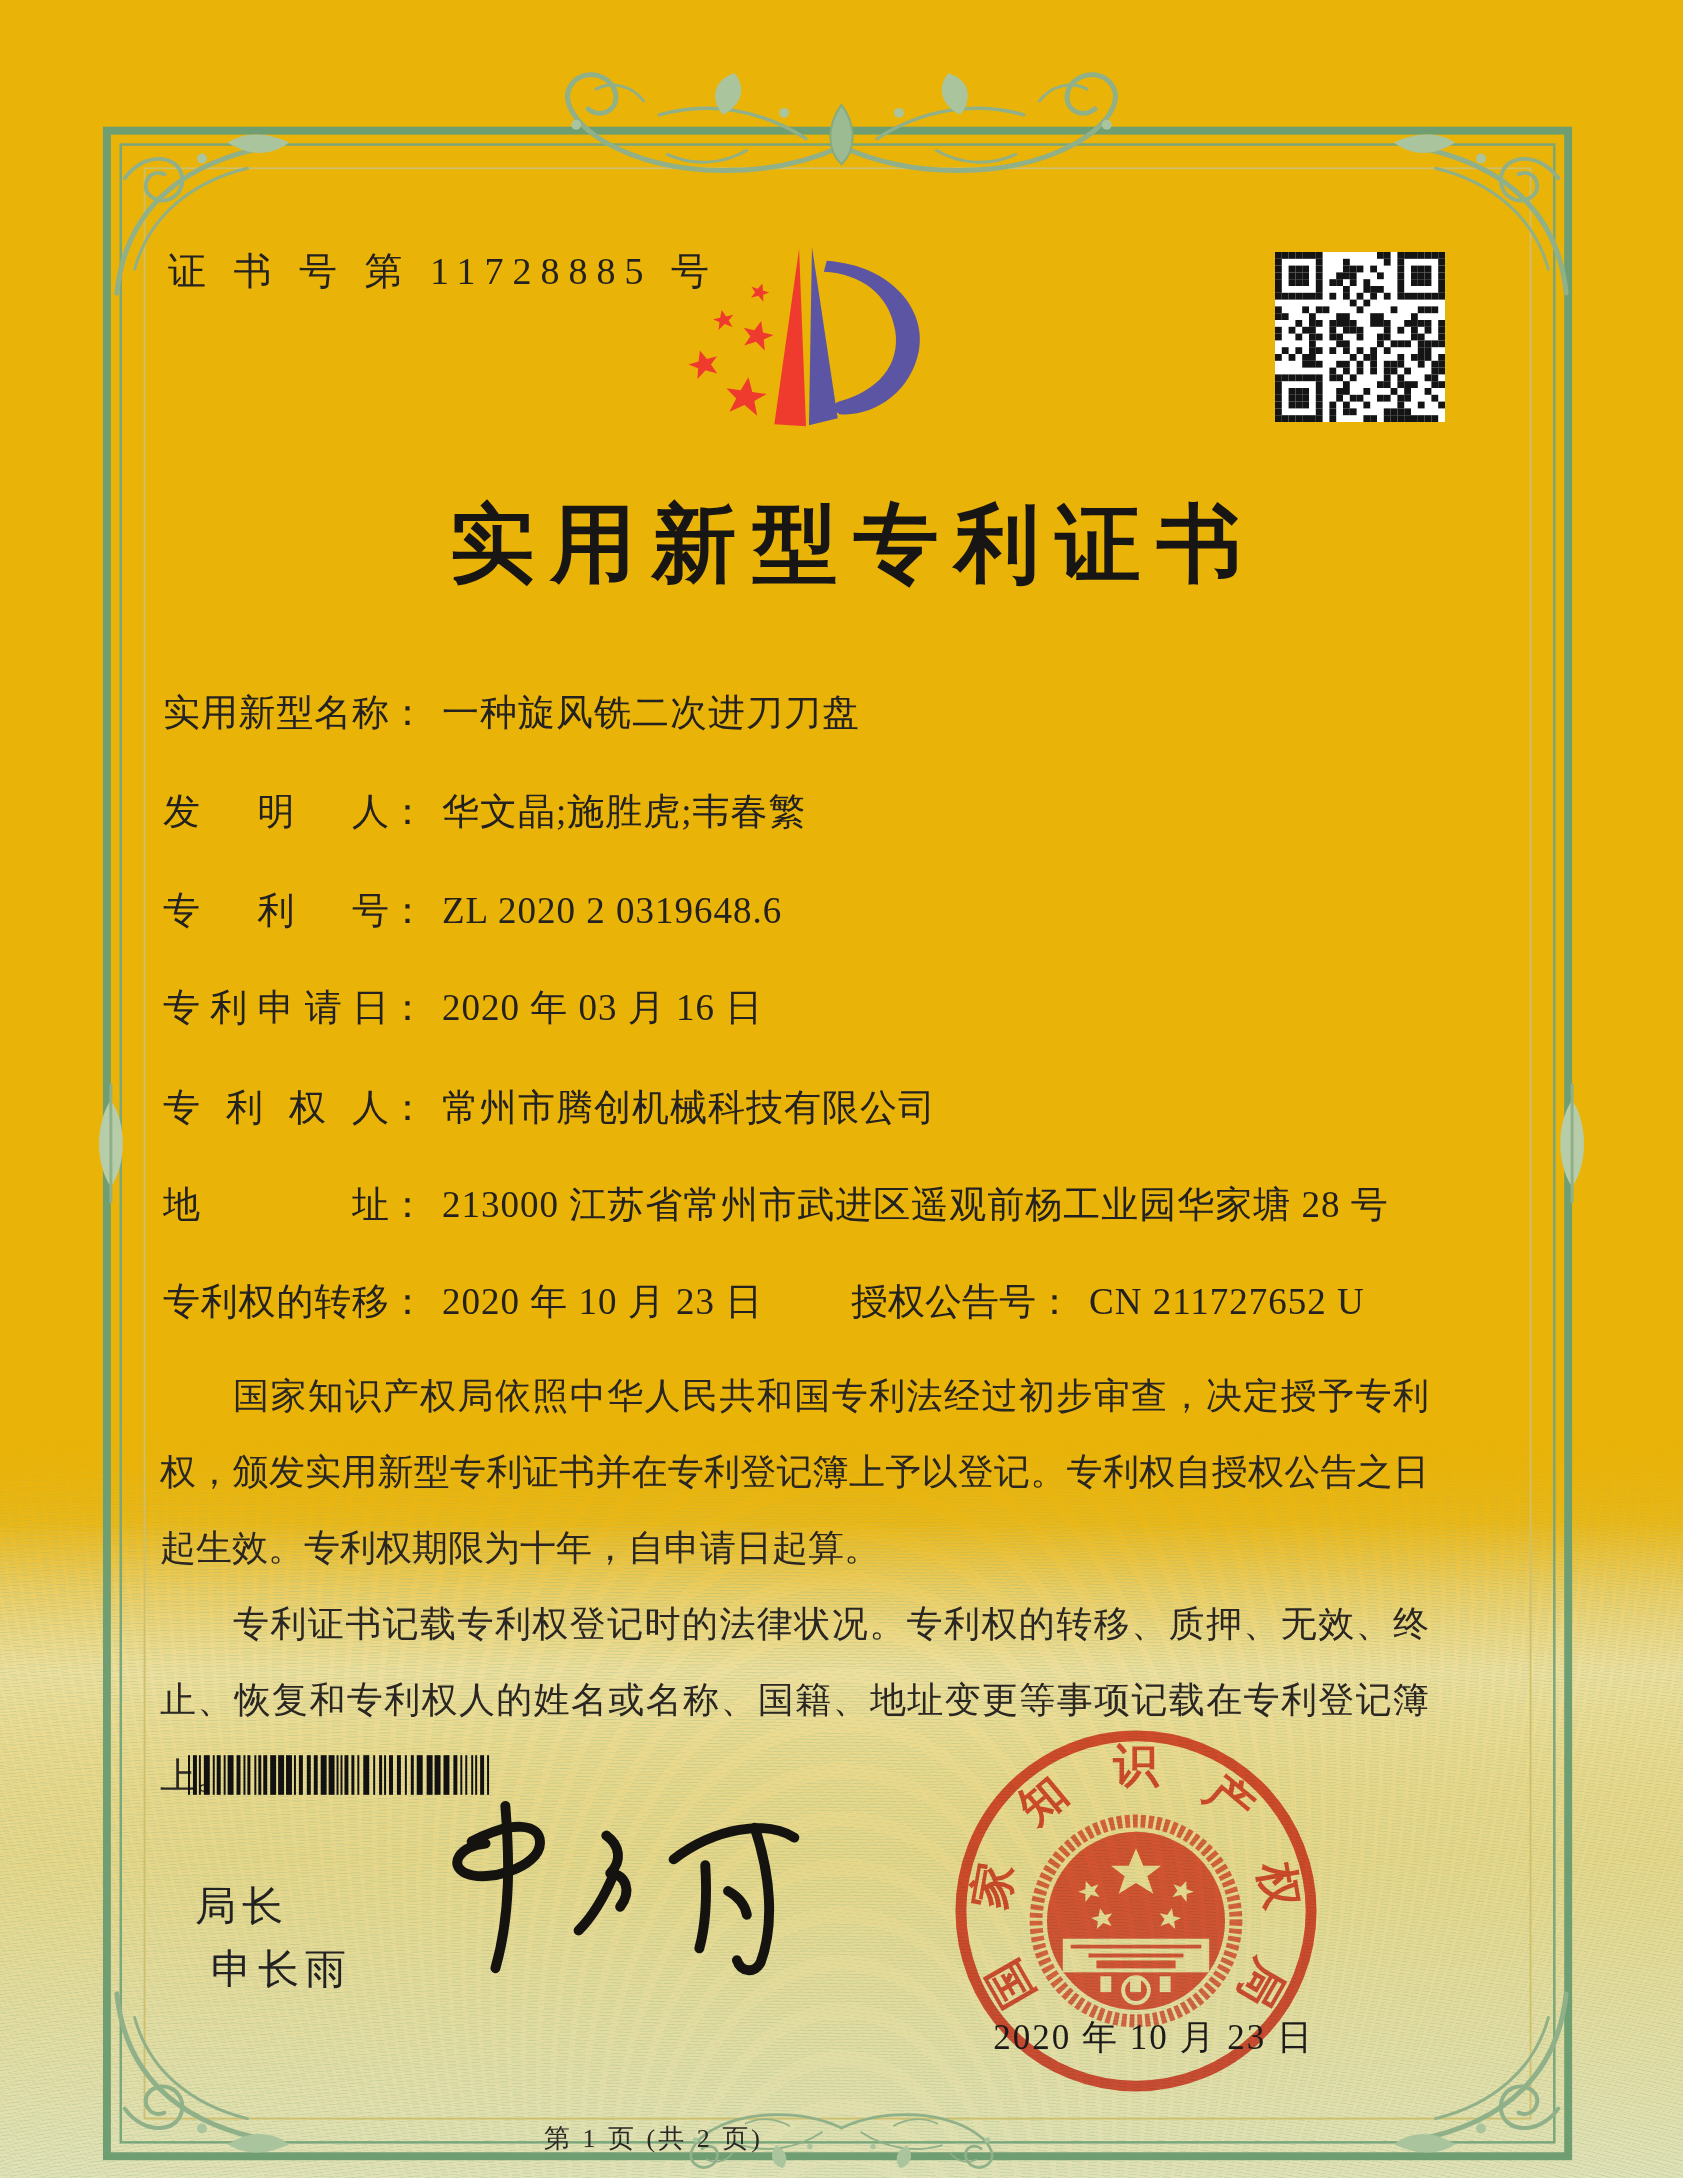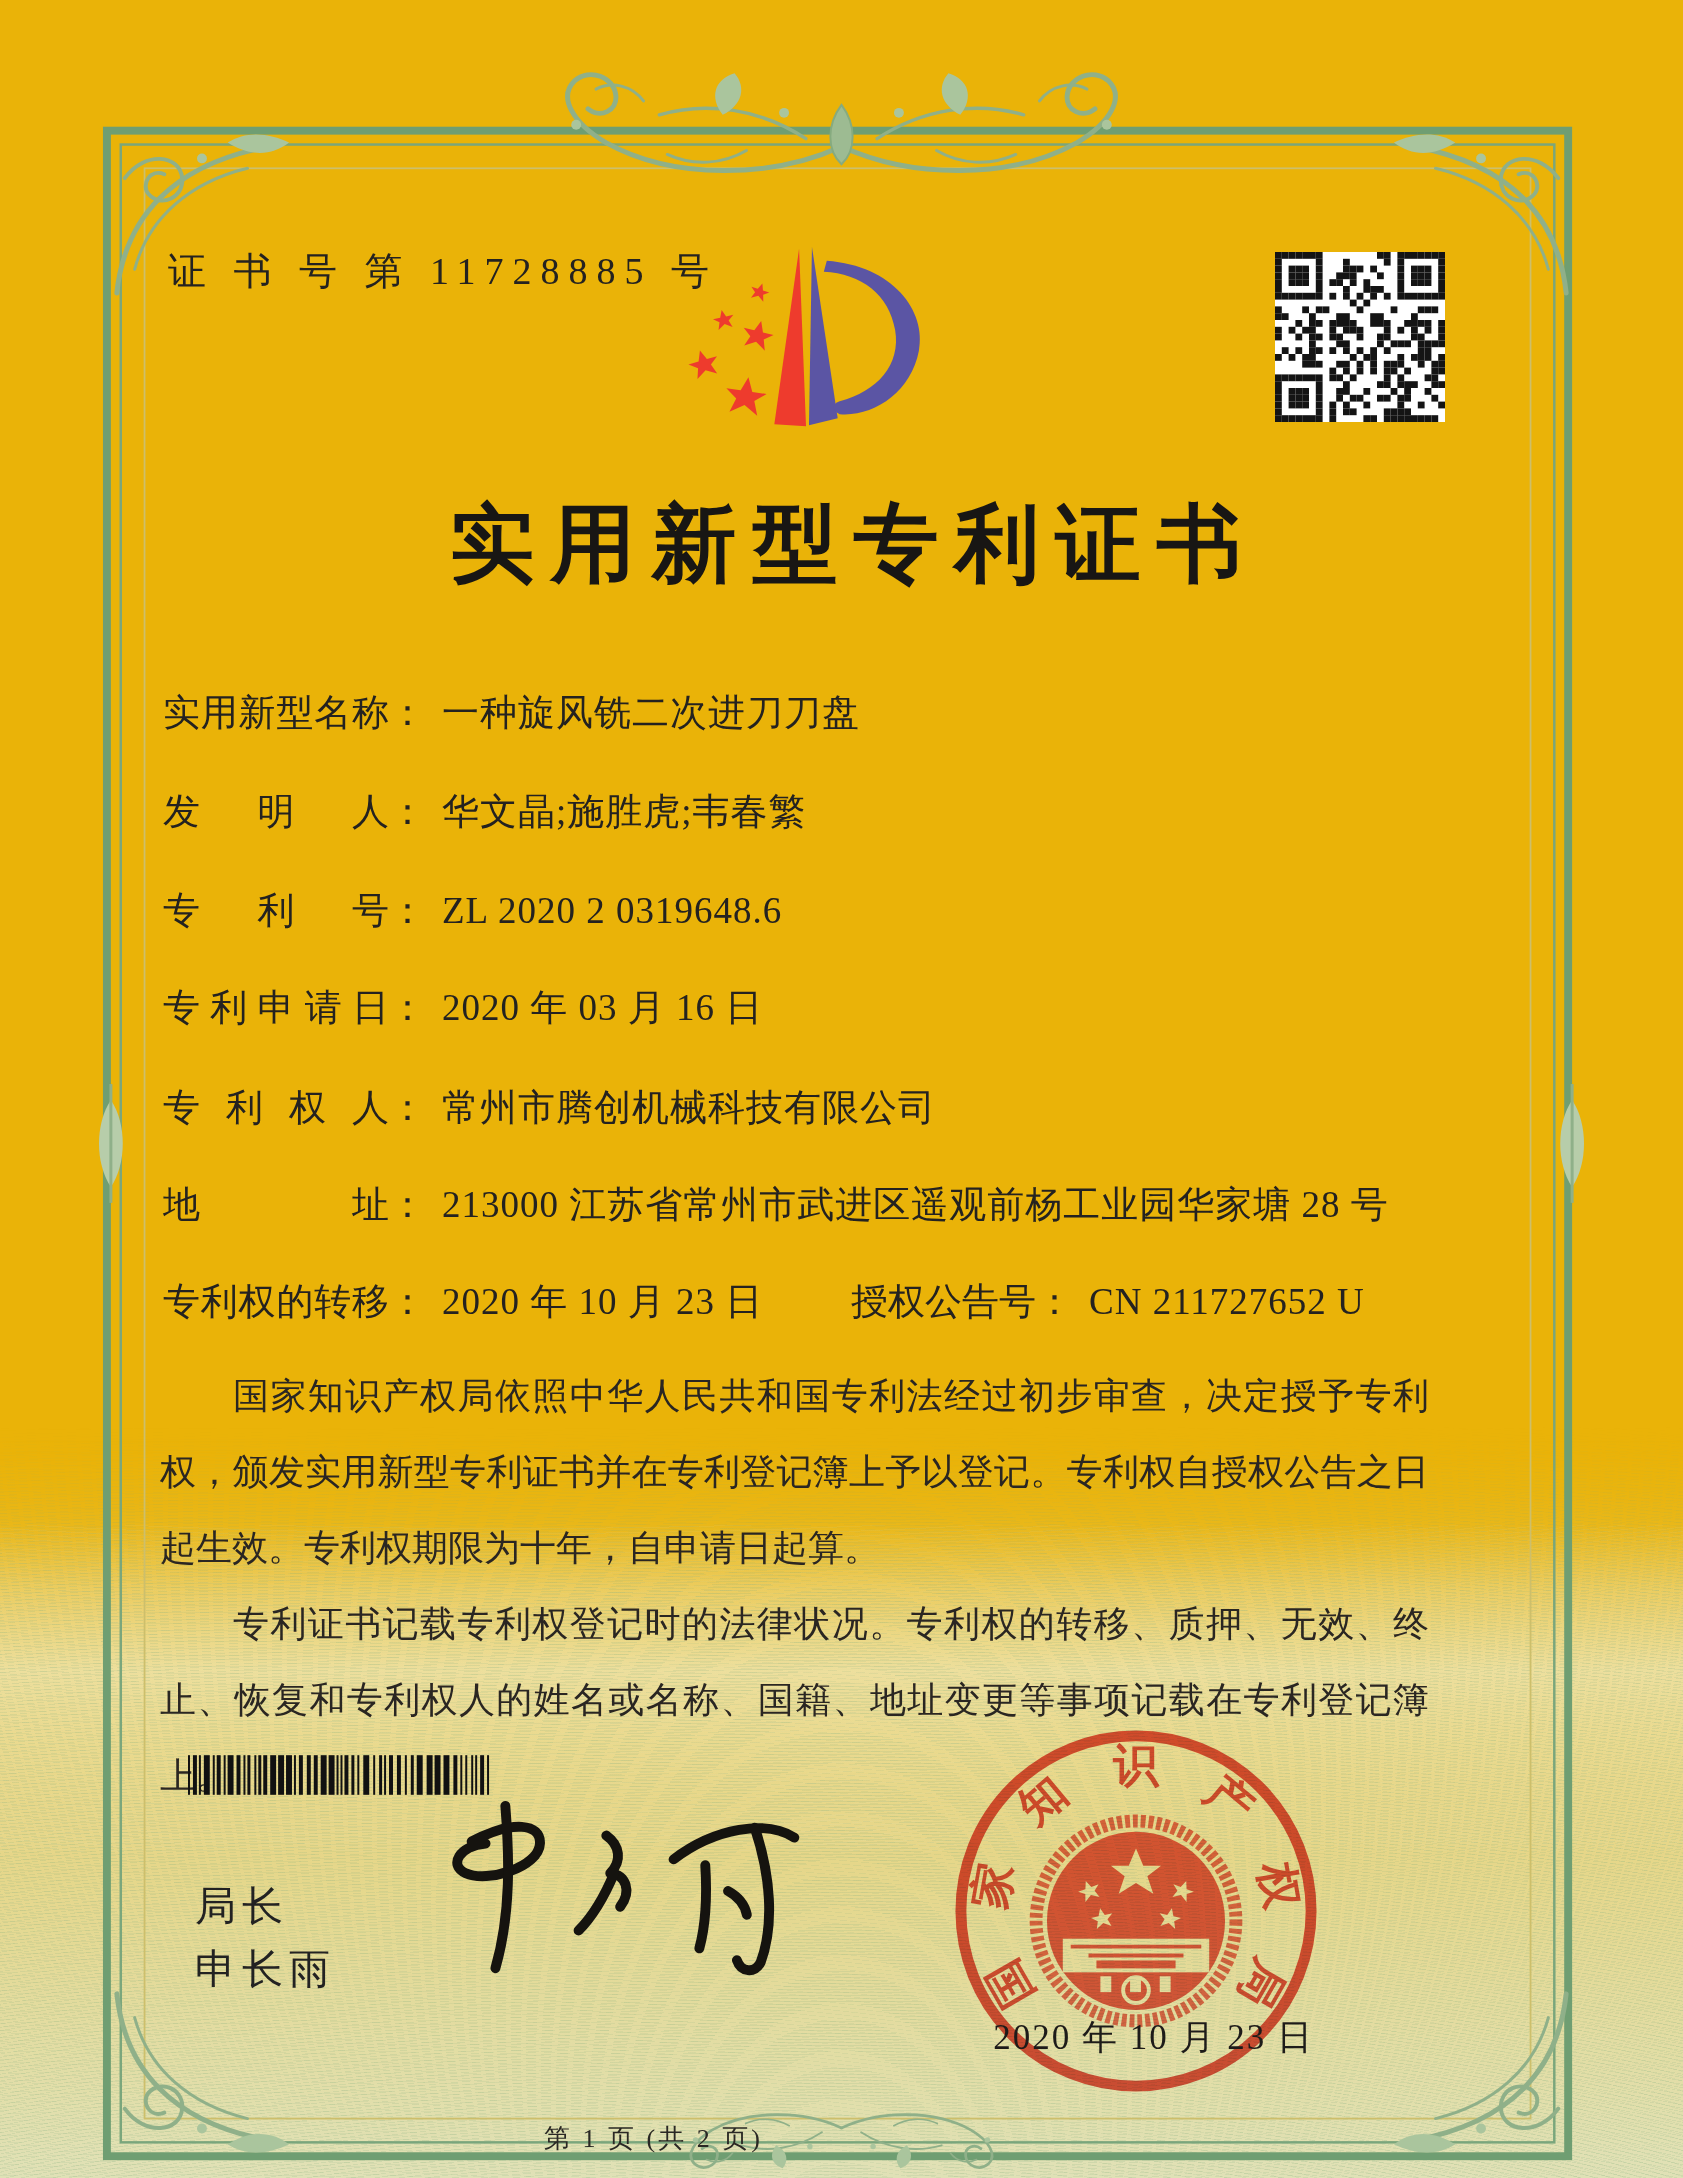--- a/index.html
+++ b/index.html
@@ -42,21 +42,21 @@
   .fvalue{display:inline-block; margin-left:16px; letter-spacing:1px;}
   .grp2{position:absolute; left:688px; top:0; white-space:nowrap;}
   
   .body-text{position:absolute; left:160px; top:1358px; width:1269px; z-index:2;
     font-size:36px; line-height:76px; text-align:justify; color:#2a2622;}
   .body-text p{margin:0; text-indent:73px;}
   
   .barcode{position:absolute; left:188px; top:1755px; z-index:2;}
   .signer-title{position:absolute; left:195px; top:1879px; z-index:2;
     font-family:"Liberation Sans","DejaVu Sans",sans-serif; font-size:41px; letter-spacing:6px; color:#222;}
-  .signer-name{position:absolute; left:195px; top:1942px; z-index:2;
+  .signer-name{position:absolute; left:211px; top:1942px; z-index:2;
     font-family:"Liberation Sans","DejaVu Sans",sans-serif; font-size:41px; letter-spacing:6px; color:#222;}
   .signature{position:absolute; left:426px; top:1794px; z-index:2;}
   .seal{position:absolute; left:952px; top:1727px; z-index:3; opacity:.92; mix-blend-mode:multiply;}
   .seal-date{position:absolute; left:985px; top:2014px; width:337px; z-index:4;
     text-align:center; font-size:35px; letter-spacing:2px; color:#1d1b19;}
   .page-footer{position:absolute; left:544px; top:2121px; width:327px; z-index:2;
     text-align:left; font-size:26px; letter-spacing:3px; color:#2a2824;}
 </style>
 </head>
 <body>

